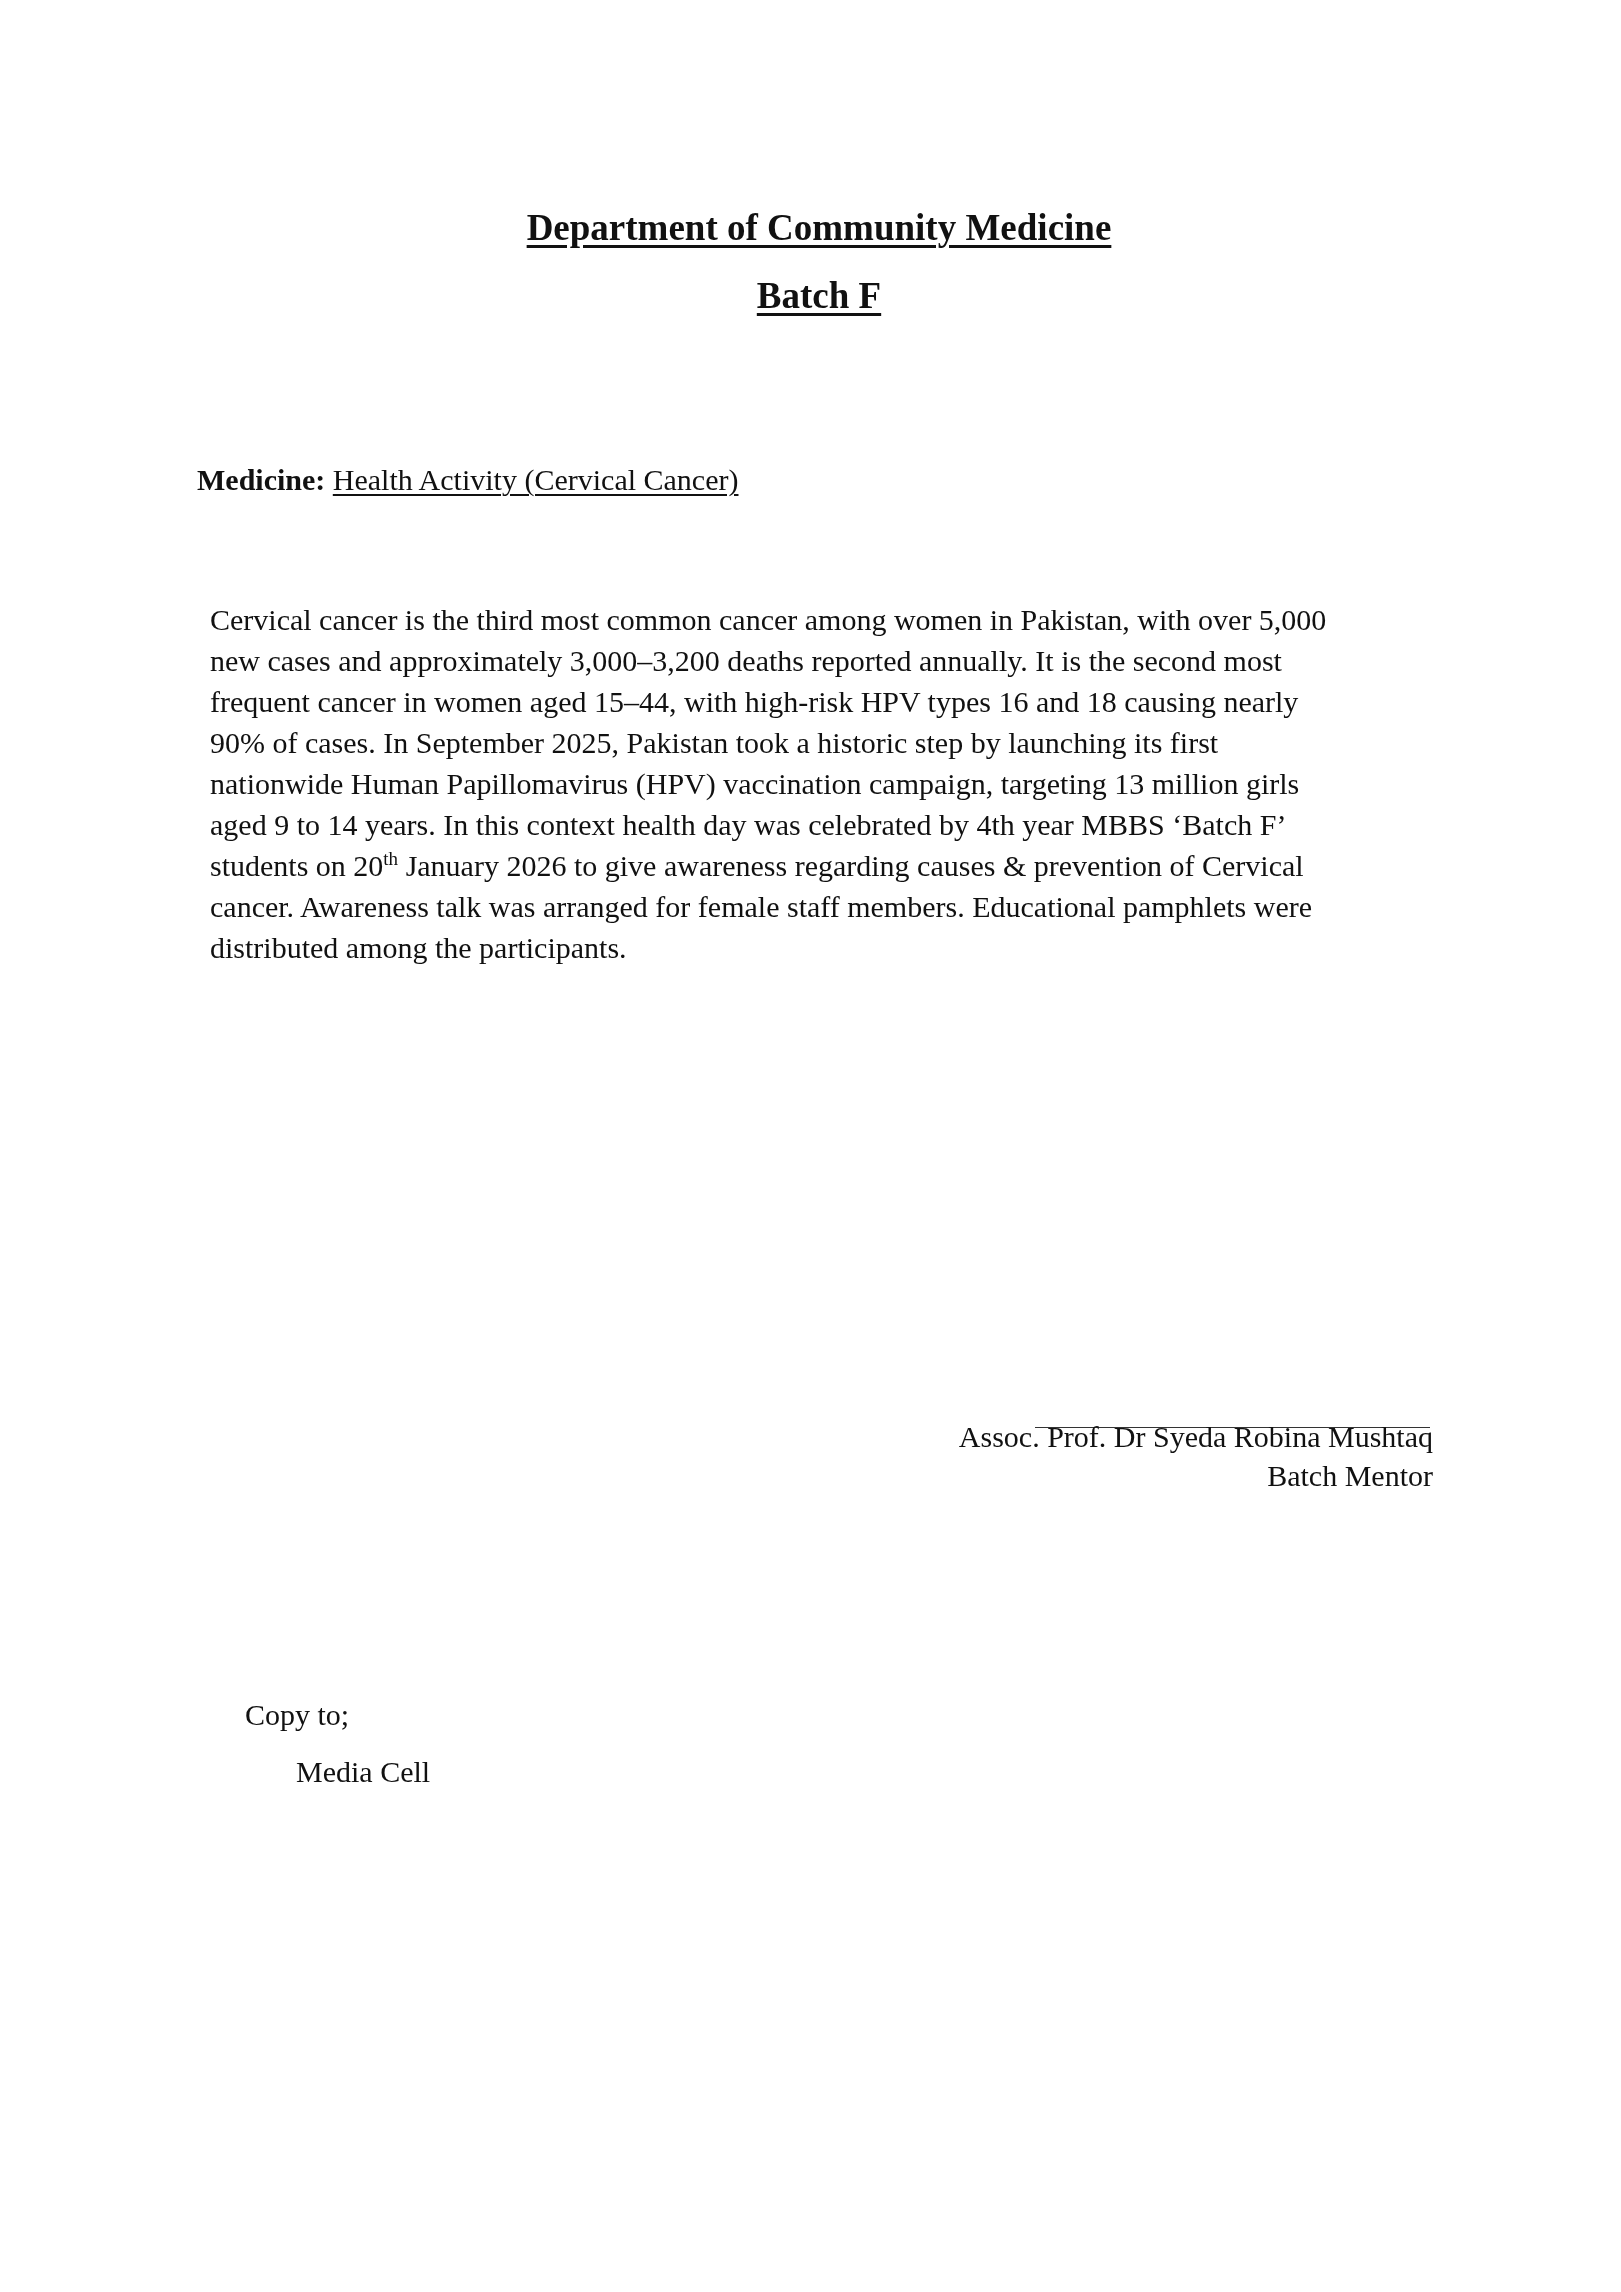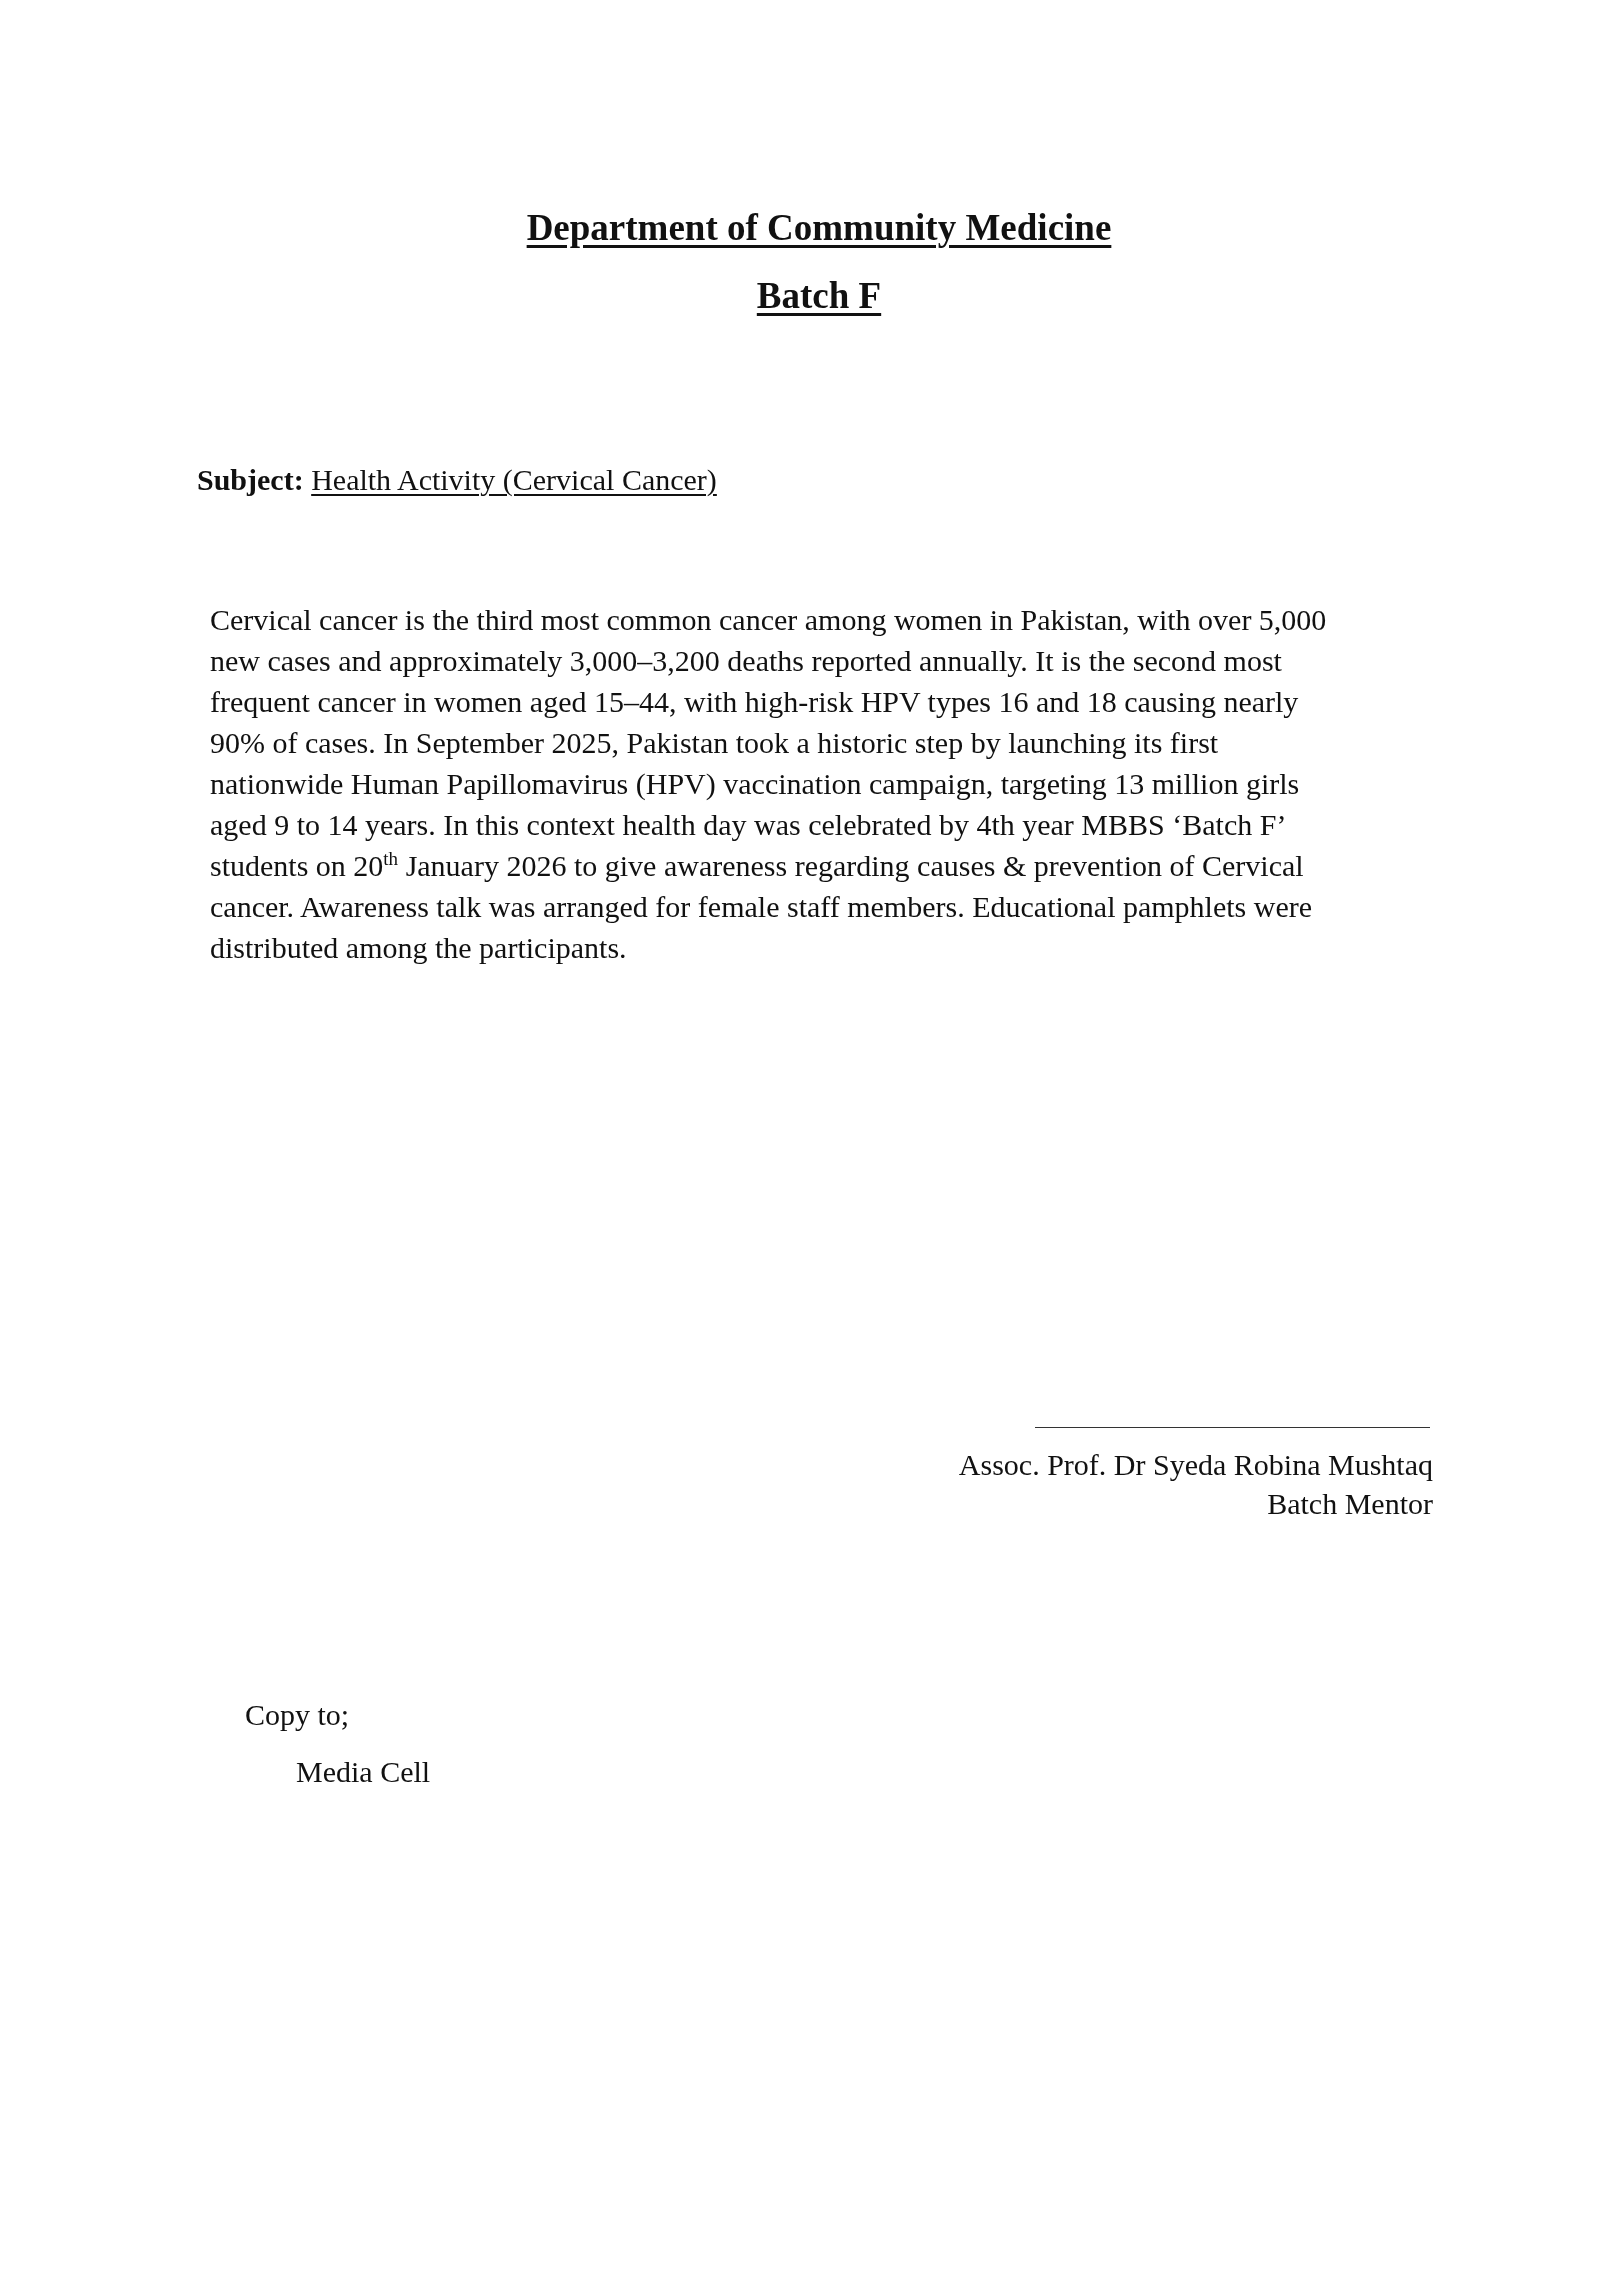--- a/index.html
+++ b/index.html
@@ -87,21 +87,21 @@
     top: 1427px;
     width: 395px;
     height: 0;
     border-top: 1.8px solid #333333;
   }
   .signature .name,
   .signature .role {
     display: block;
     white-space: nowrap;
   }
-  .signature .name { margin-top: 28px; }
+  .signature .name { margin-top: 0; }
 
   .copy {
     position: absolute;
     left: 197px;
     top: 1695px;
     font-size: 30px;
     line-height: 39px;
   }
   .copy .copy-label { display: block; margin-left: 48px; }
   .copy .recipient {
@@ -116,21 +116,21 @@
 <div class="page">
 
   <h1 class="title title-dept">
     <span>Department of Community Medicine</span>
   </h1>
   <h2 class="title title-batch">
     <span>Batch F</span>
   </h2>
 
   <div class="subject">
-    <span class="label">Subject:</span>
+    <span class="label">Medicine:</span>
     <span class="value">Health Activity (Cervical Cancer)</span>
   </div>
 
   <div class="body-text">
     <span class="line">Cervical cancer is the third most common cancer among women in Pakistan, with over 5,000</span>
     <span class="line">new cases and approximately 3,000–3,200 deaths reported annually. It is the second most</span>
     <span class="line">frequent cancer in women aged 15–44, with high-risk HPV types 16 and 18 causing nearly</span>
     <span class="line">90% of cases. In September 2025, Pakistan took a historic step by launching its first</span>
     <span class="line">nationwide Human Papillomavirus (HPV) vaccination campaign, targeting 13 million girls</span>
     <span class="line">aged 9 to 14 years. In this context health day was celebrated by 4th year MBBS ‘Batch F’</span>

